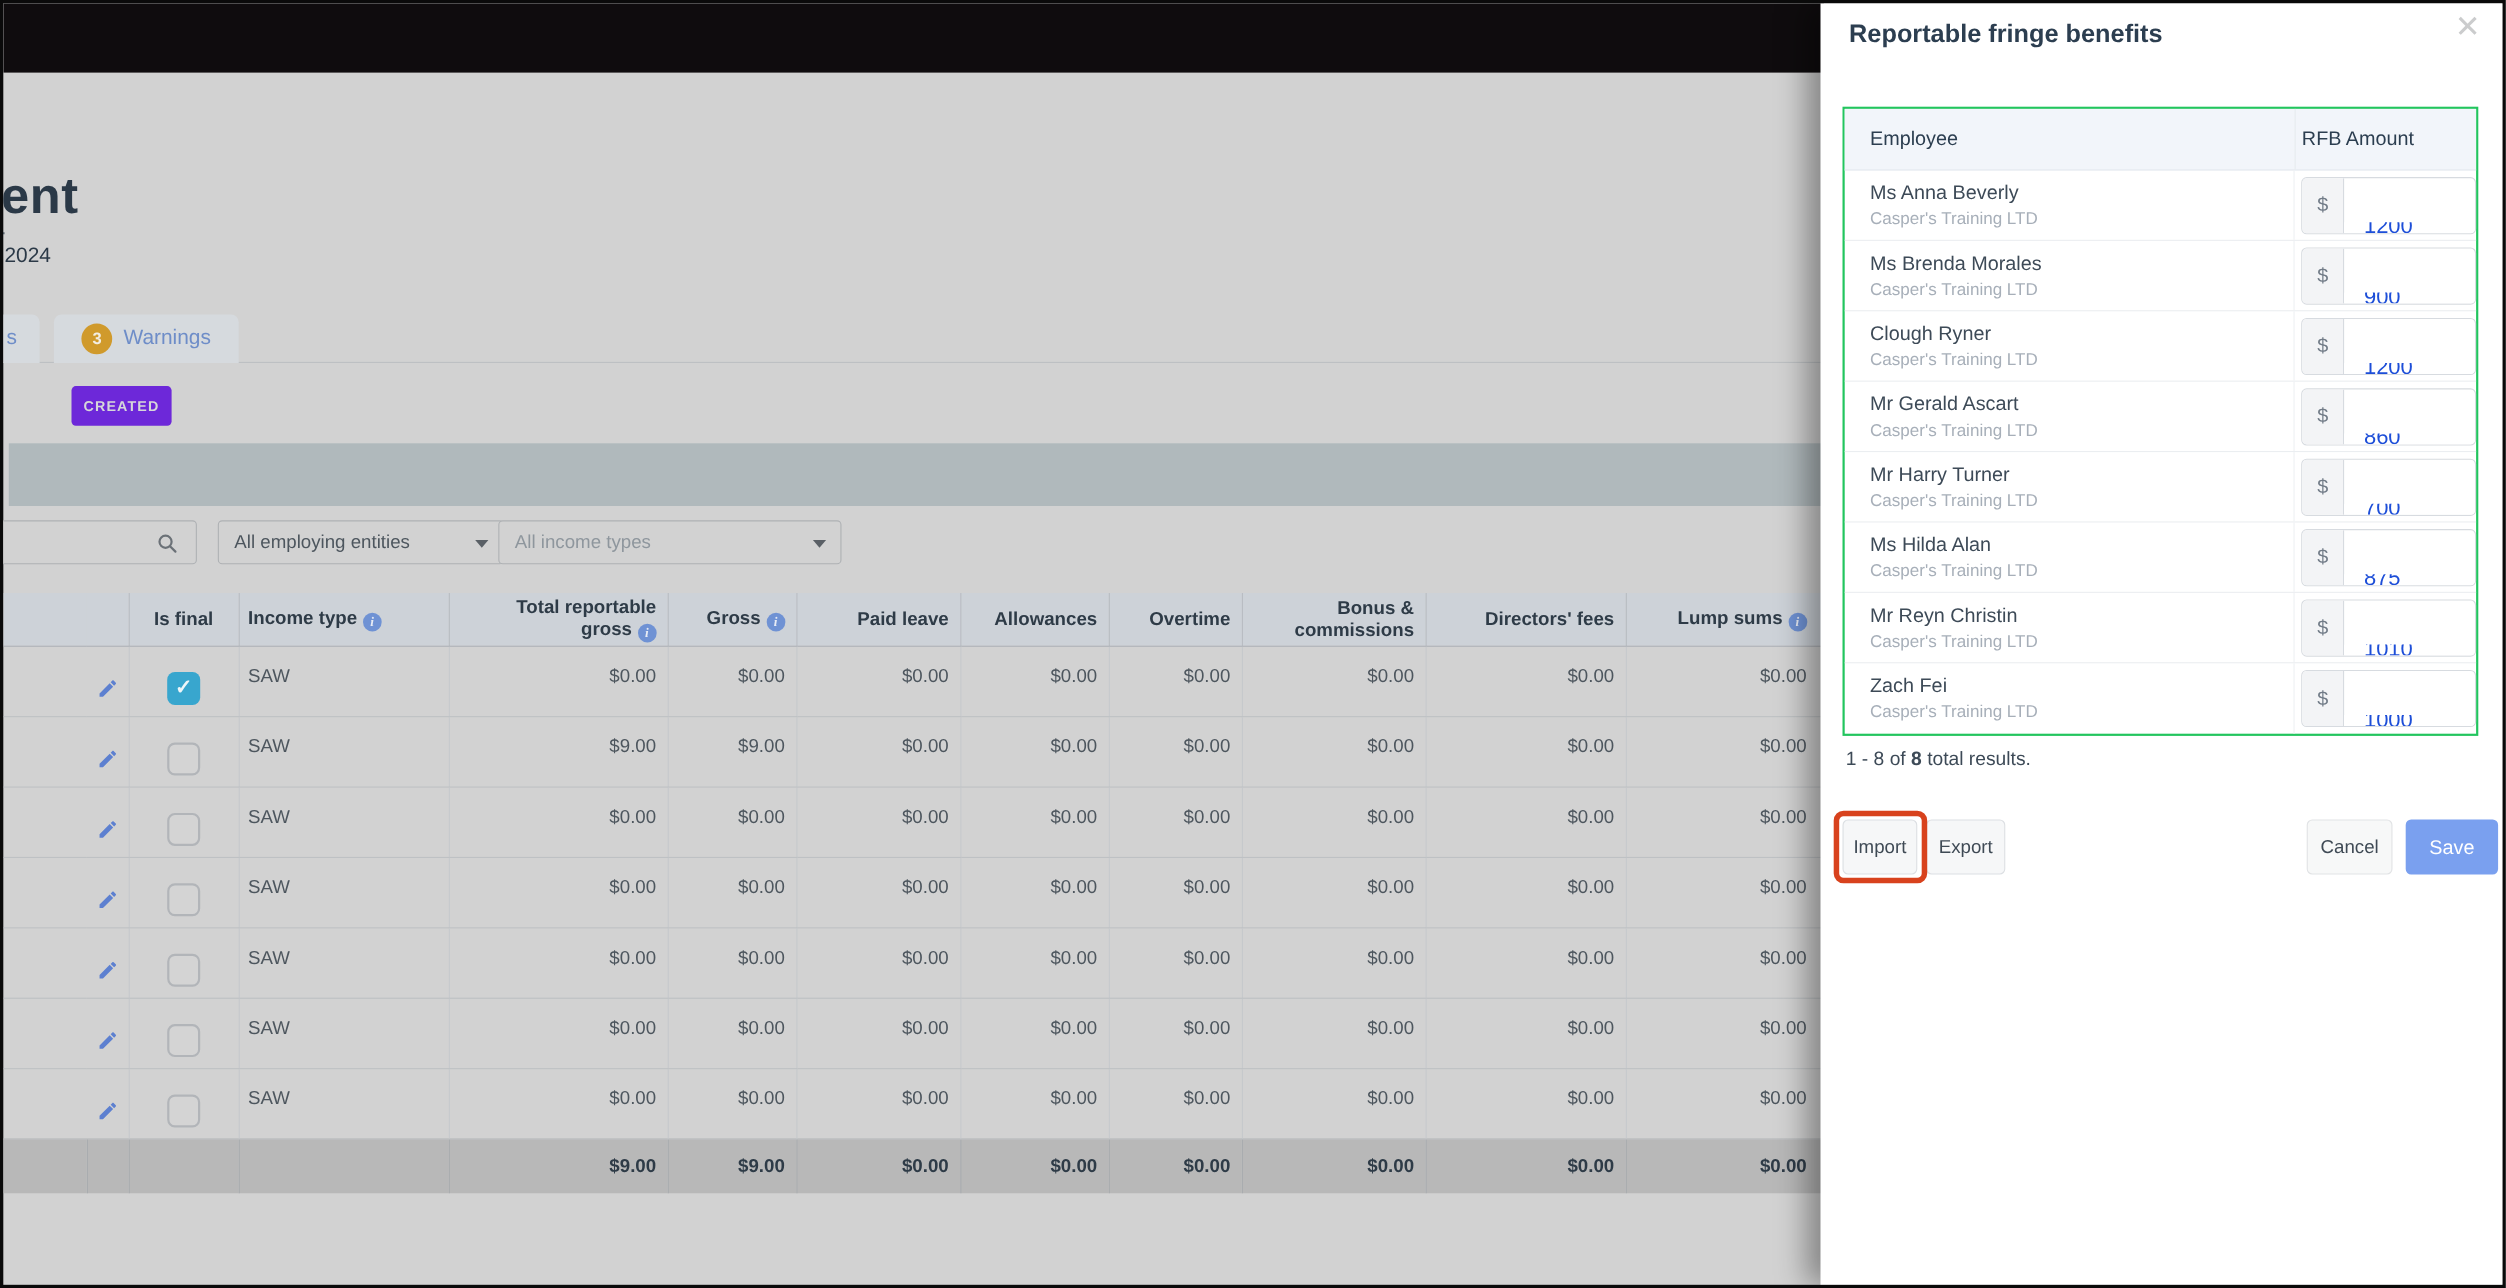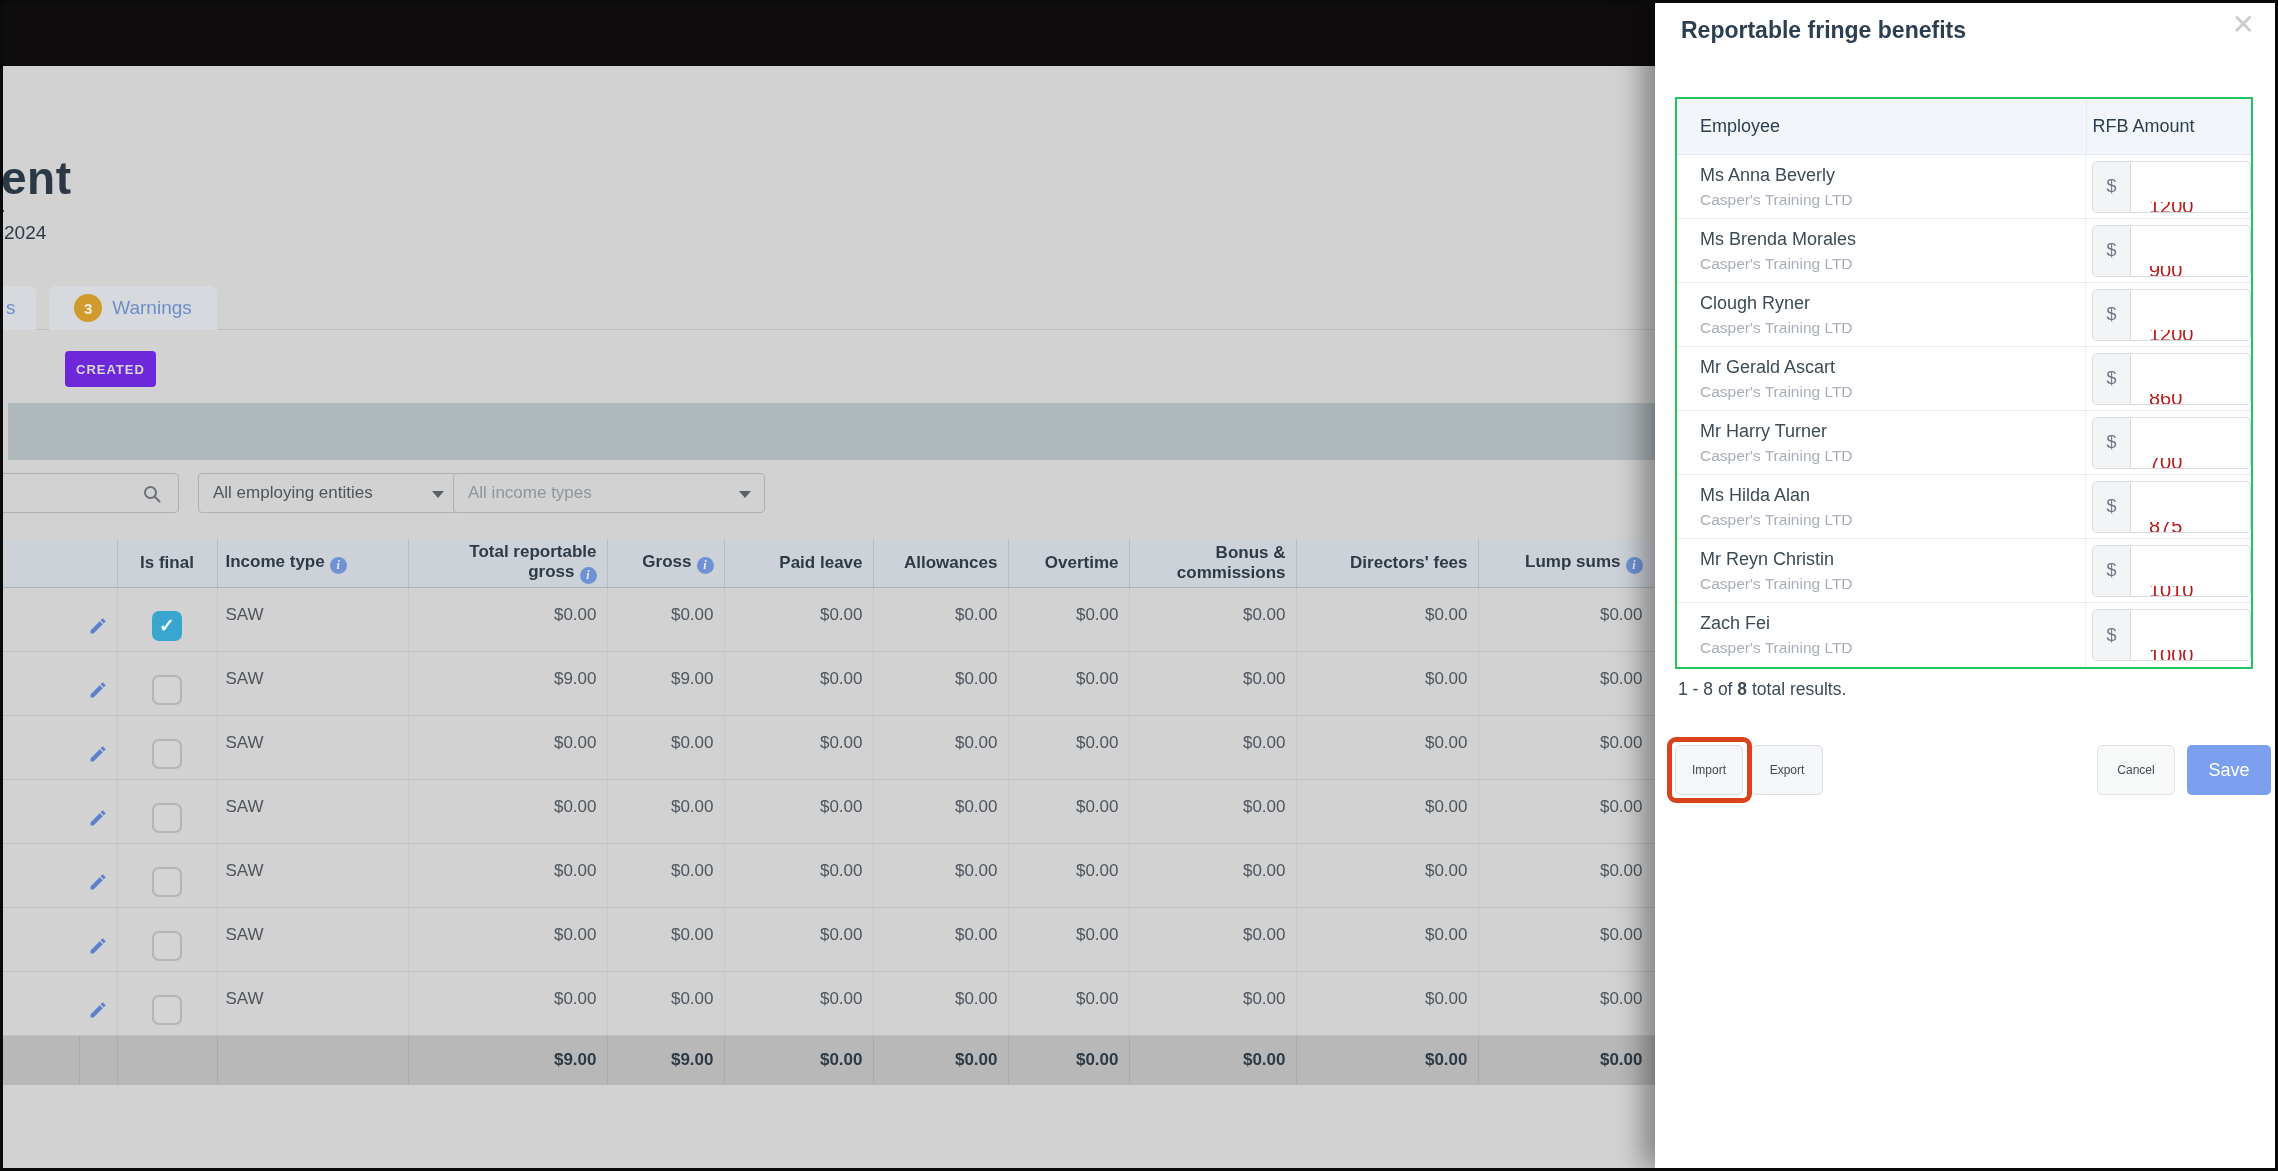--- a/index.html
+++ b/index.html
@@ -79,26 +79,26 @@
   .mth-emp { width:411px; padding-left:23px; border-right:1px solid #e7ebee; }
   .mth-rfb { width:165px; padding-left:6px; }
   .mrow { display:flex; height:64px; border-bottom:1px solid #ebeef1; }
   .mrow:last-child { border-bottom:none; }
   .mcell-emp { width:411px; padding:10px 0 0 23px; border-right:1px solid #eef1f4; }
   .m-name { font-size:18px; color:#3d4a57; }
   .m-company { font-size:15.5px; color:#a7afb9; margin-top:5px; }
   .mcell-rfb { width:165px; display:flex; align-items:center; }
   .amount-group { display:flex; width:162px; height:52px; margin-left:6px; border:1px solid #d7dbe0; border-radius:5px; overflow:hidden; background:#fff; }
   .amount-addon { width:38px; background:#f3f4f6; border-right:1px solid #d7dbe0; color:#717b87; font-size:18px; display:flex; align-items:center; justify-content:center; }
-  .amount-input { flex:1; border:none; outline:none; font-family:"Liberation Sans", sans-serif; font-size:20px; color:#b91c1c; padding-left:18px; width:100%; background:#fff;margin-top:40px; }
+  .amount-input { flex:1; border:none; outline:none; font-family:"Liberation Sans", sans-serif; font-size:20px; color:#1d4ed8; padding-left:18px; width:100%; background:#fff;margin-top:40px; }
 
   .m-pagination { position:absolute; left:23px; top:676px; font-size:17.5px; color:#3d4a57; }
   .m-pagination b { font-weight:bold; }
 
-  .mbtn { position:absolute; top:742px; height:50px; border-radius:5px; font-family:"Liberation Sans", sans-serif; font-size:12px; color:#3f4a55; background:#f6f7f8; border:1px solid #dcdfe3; cursor:pointer; }
+  .mbtn { position:absolute; top:742px; height:50px; border-radius:5px; font-family:"Liberation Sans", sans-serif; font-size:17px; color:#3f4a55; background:#f6f7f8; border:1px solid #dcdfe3; cursor:pointer; }
   .btn-import { left:20px; width:68px; }
   .btn-export { left:96px; width:72px; }
   .btn-cancel { left:442px; width:78px; background:#f7f8f8; border:1px solid #e1e3e5; }
   .btn-save { left:532px; width:84px; background:#7aa0ef; border:none; color:#ffffff; font-size:18px; }
   .import-highlight { position:absolute; left:12px; top:734px; width:85px; height:66px; border:5px solid #d8421d; border-radius:9px; pointer-events:none; }
 </style>
 </head>
 <body>
 
 <div class="screen">

